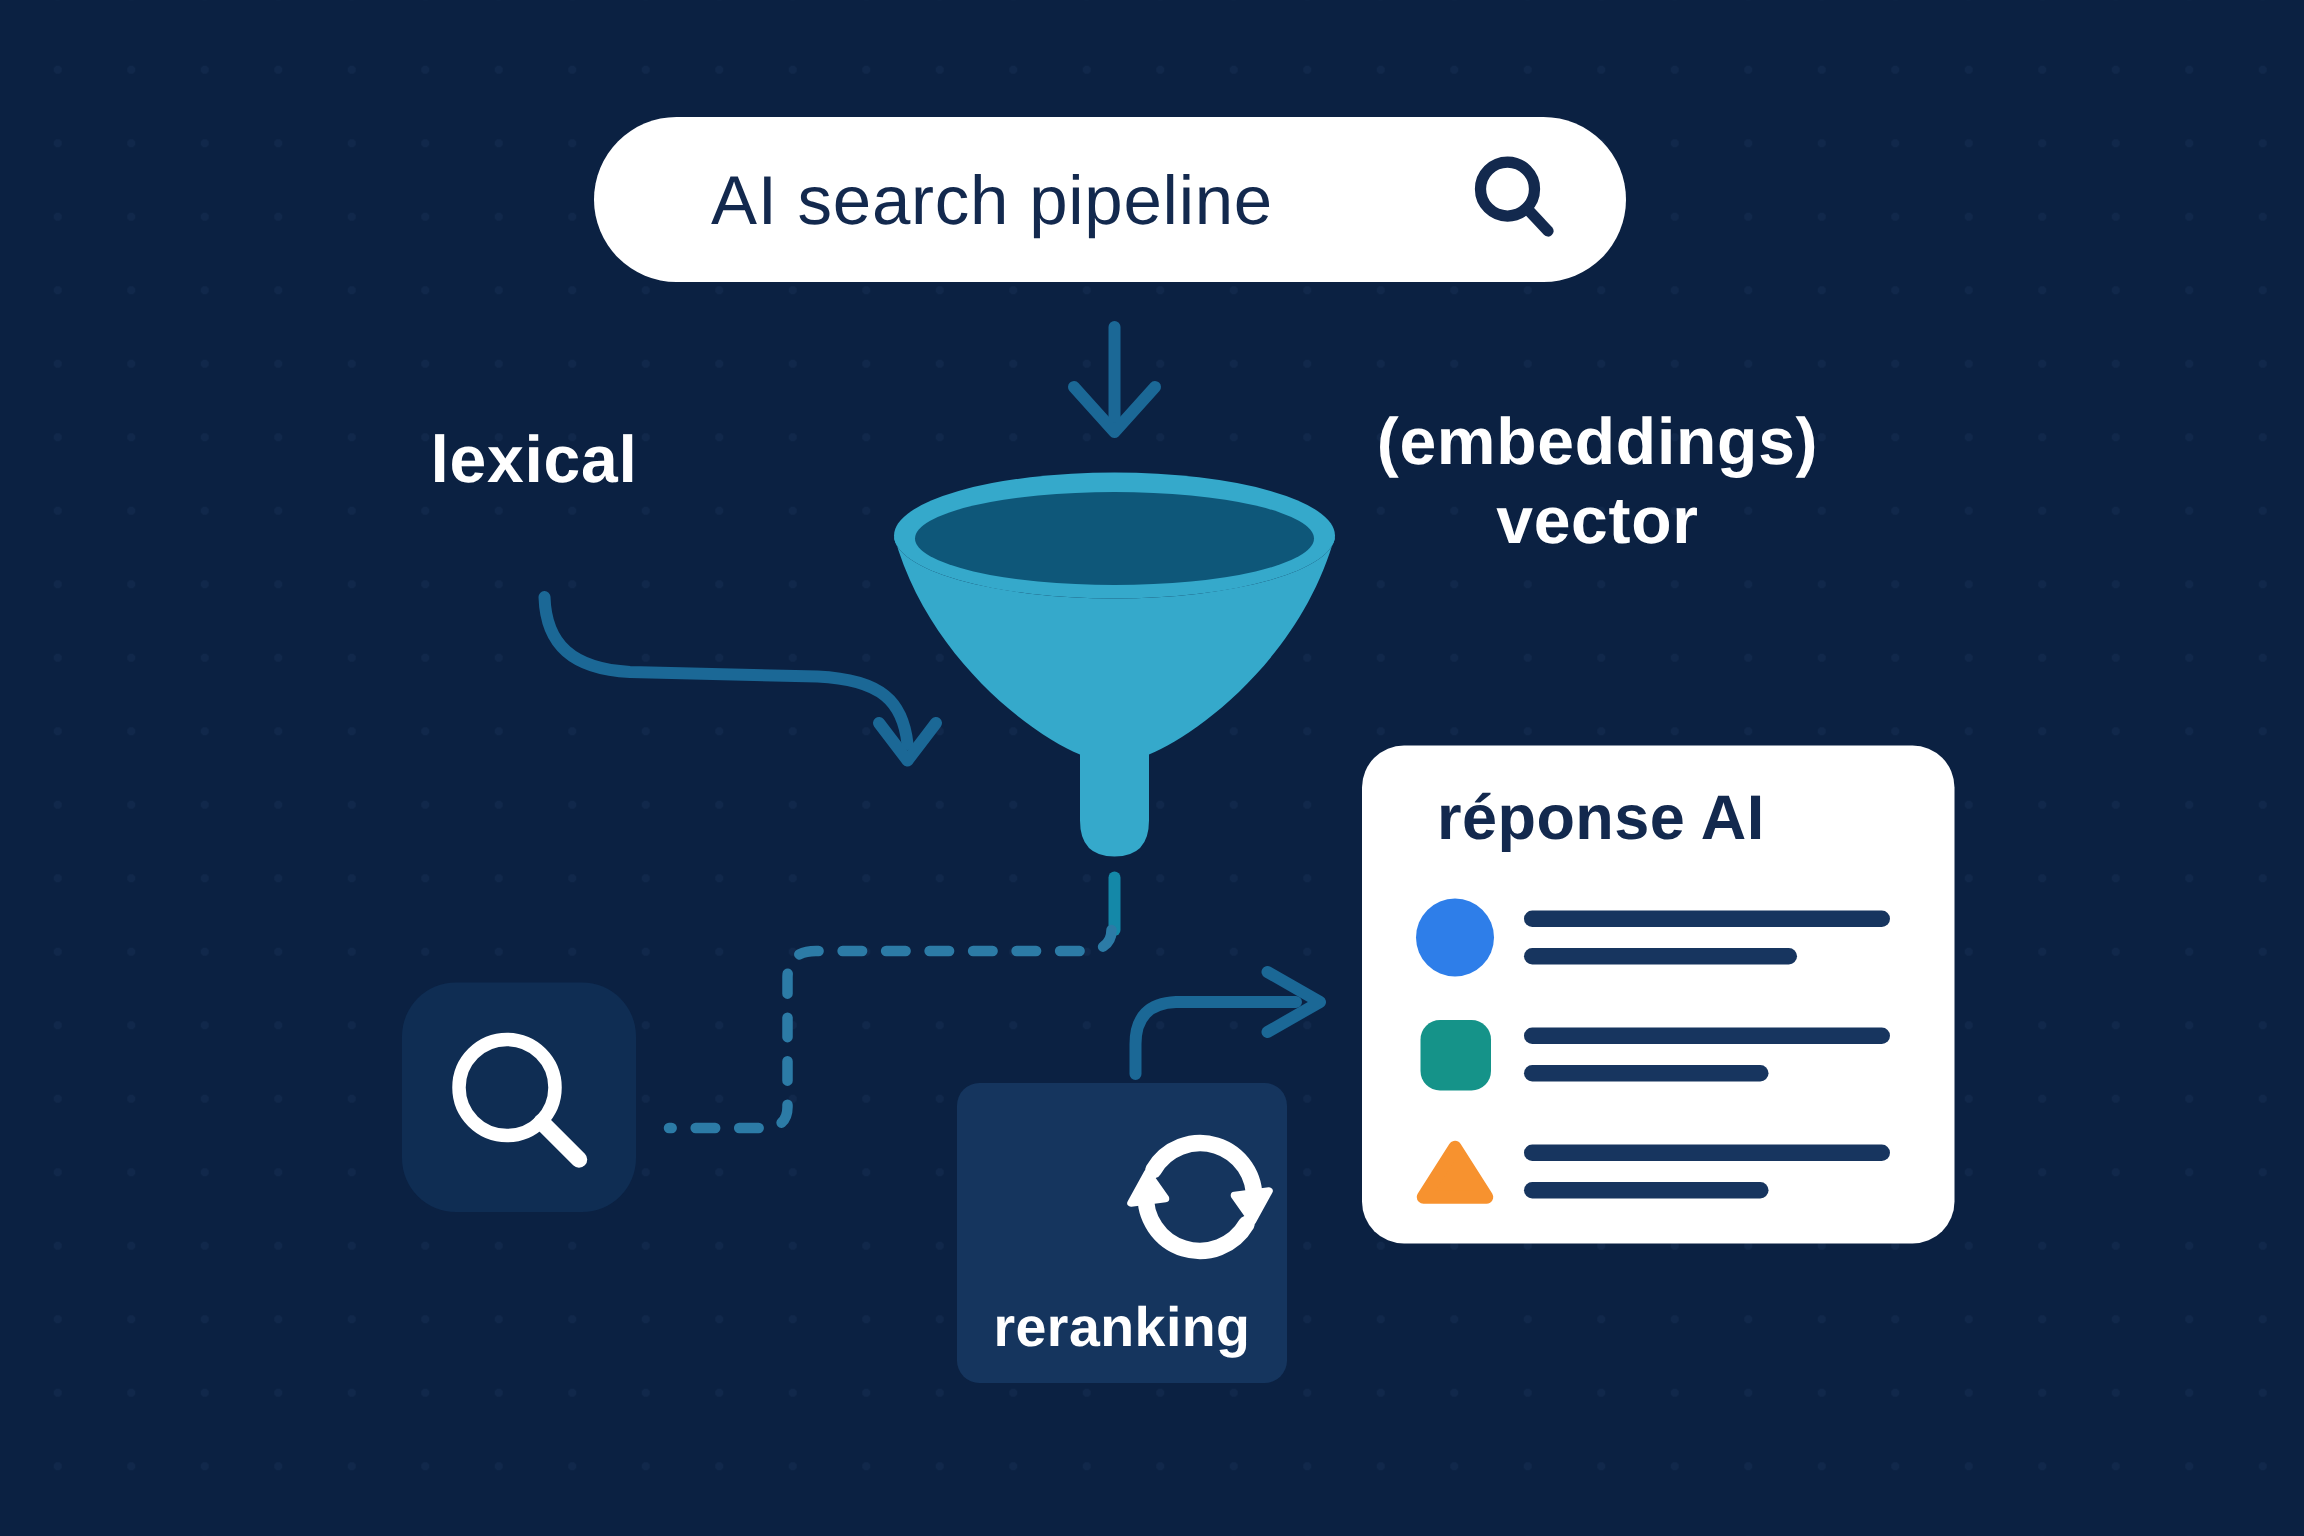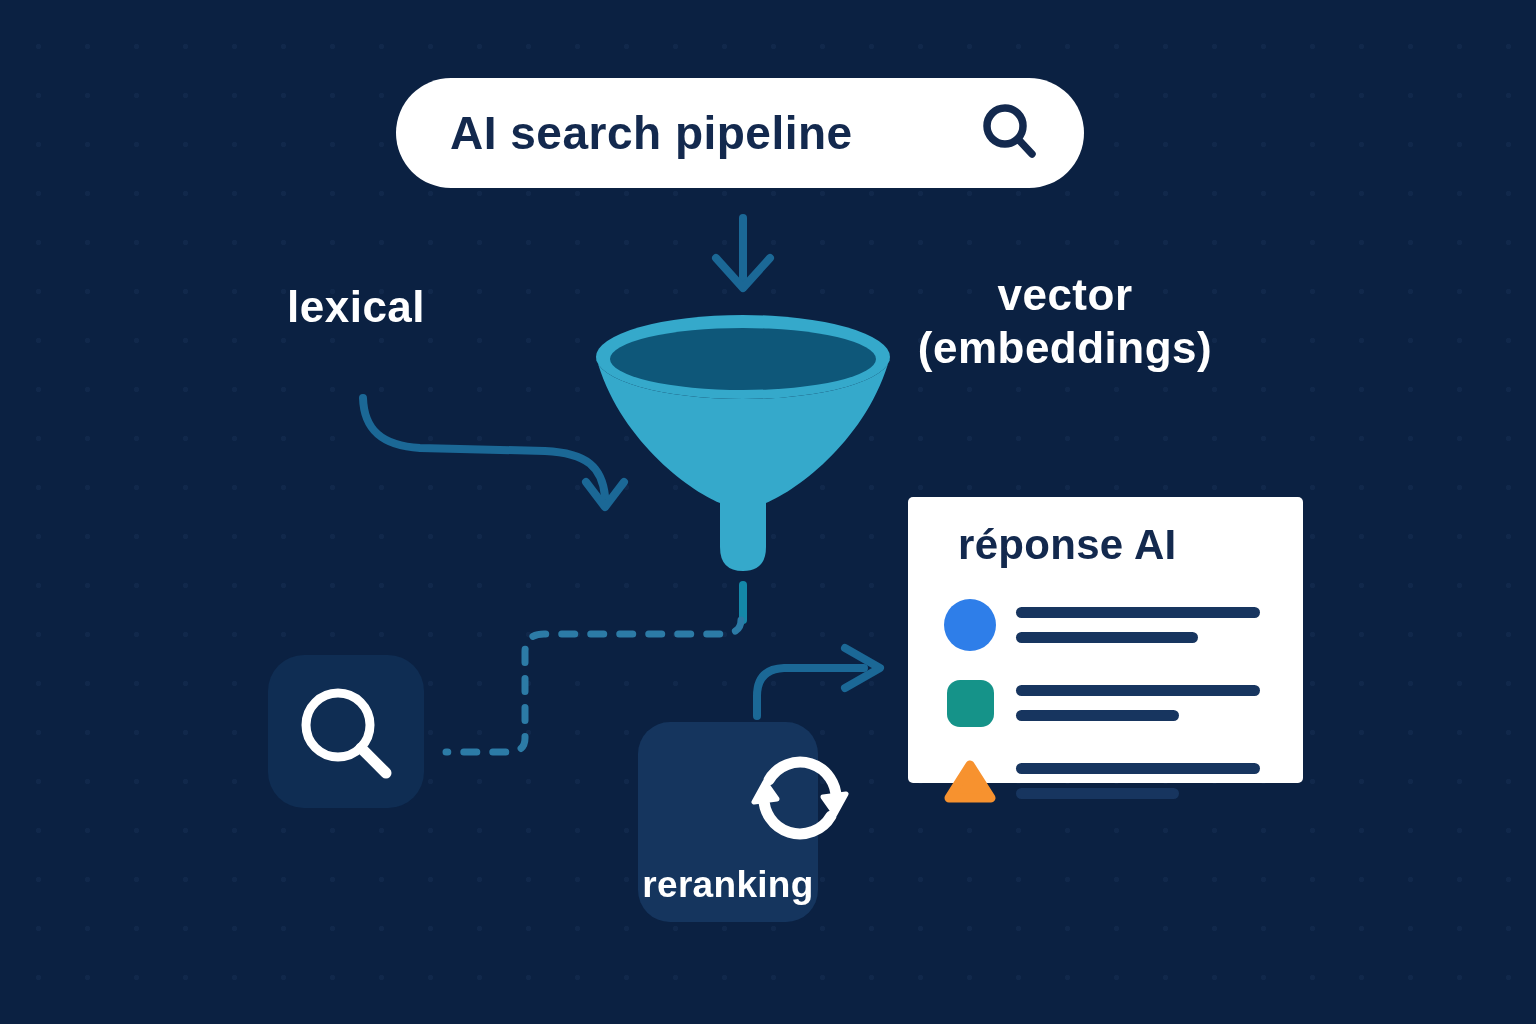--- a/index.html
+++ b/index.html
@@ -18,46 +18,46 @@
   .flow .stroke-dash{fill:none;stroke:var(--dash,#2C7BA6);stroke-width:7;stroke-linecap:round;stroke-dasharray:13 16;}
   .flow .stroke-drip{fill:none;stroke:var(--drip,#1488A8);stroke-width:8;stroke-linecap:round;}
   .flow .funnel-body{fill:var(--funnel,#35A9CB);}
   .flow .funnel-mouth{fill:var(--funnel-mouth,#0E5779);}
 
   .search-pill{
     position:absolute;left:396px;top:78px;width:688px;height:110px;border-radius:55px;
     background:var(--surface,#FFFFFF);display:flex;align-items:center;
   }
   .search-pill .query{
-    margin-left:54px;font-size:46px;font-weight:700;letter-spacing:.5px;
+    margin-left:78px;font-size:46px;font-weight:400;letter-spacing:.5px;
     color:var(--ink,#13294E);white-space:nowrap;
   }
   .search-pill .pill-mag{position:absolute;right:40px;top:23px;}
 
   .label{position:absolute;color:#FFFFFF;font-weight:700;font-size:44px;line-height:53px;letter-spacing:.5px;}
   .label-lexical{left:287px;top:268px;text-align:left;margin-top:12px;}
   .label-vector{left:895px;top:268px;width:340px;text-align:center;}
   .label span{display:block;}
 
   .mini-search{
     position:absolute;left:268px;top:655px;width:156px;height:153px;border-radius:36px;
     background:var(--box,#0F2D53);
   }
   .rerank{
-    position:absolute;left:638px;top:722px;width:180px;height:200px;border-radius:32px;
+    position:absolute;left:638px;top:722px;width:220px;height:200px;border-radius:15px;
     background:var(--box-light,#15355E);
   }
   .rerank .sync{position:absolute;left:50px;top:8px;}
   .rerank .rerank-label{
     position:absolute;left:0;right:0;bottom:16px;text-align:center;
     color:#FFFFFF;font-size:37px;font-weight:700;letter-spacing:.3px;
   }
 
   .card{
-    position:absolute;left:908px;top:497px;width:395px;height:286px;border-radius:5px;
+    position:absolute;left:908px;top:497px;width:395px;height:332px;border-radius:28px;
     background:var(--surface,#FFFFFF);
   }
   .card .card-title{
     position:absolute;left:50px;top:24px;font-size:42px;font-weight:700;color:var(--ink,#13294E);
     letter-spacing:.3px;
   }
   .item-row{position:absolute;left:34px;display:flex;align-items:center;}
   .item-row .marker-slot{width:56px;height:56px;display:flex;align-items:center;justify-content:center;margin-right:18px;flex:0 0 auto;}
   .row-1{top:100px;}.row-2{top:178px;}.row-3{top:256px;}
   .marker-circle{width:52px;height:52px;border-radius:50%;background:var(--item-blue,#2E7EE9);}
@@ -103,22 +103,22 @@
     <svg class="pill-mag" width="66" height="66" viewBox="0 0 66 66">
       <circle cx="27" cy="25" r="18" fill="none" stroke="var(--ink,#13294E)" stroke-width="7.5"></circle>
       <line x1="40" y1="38" x2="54" y2="53" stroke="var(--ink,#13294E)" stroke-width="7.5" stroke-linecap="round"></line>
     </svg>
   </div>
 
   <div class="label label-lexical">
     <span>lexical</span>
   </div>
   <div class="label label-vector">
+    <span>(embeddings)</span>
     <span>vector</span>
-    <span>(embeddings)</span>
   </div>
 
   <div class="mini-search">
     <svg width="156" height="153" viewBox="0 0 156 153">
       <circle cx="70" cy="70" r="32" fill="none" stroke="#FFFFFF" stroke-width="9"></circle>
       <line x1="93" y1="93" x2="118" y2="118" stroke="#FFFFFF" stroke-width="11" stroke-linecap="round"></line>
     </svg>
   </div>
 
   <div class="rerank">

